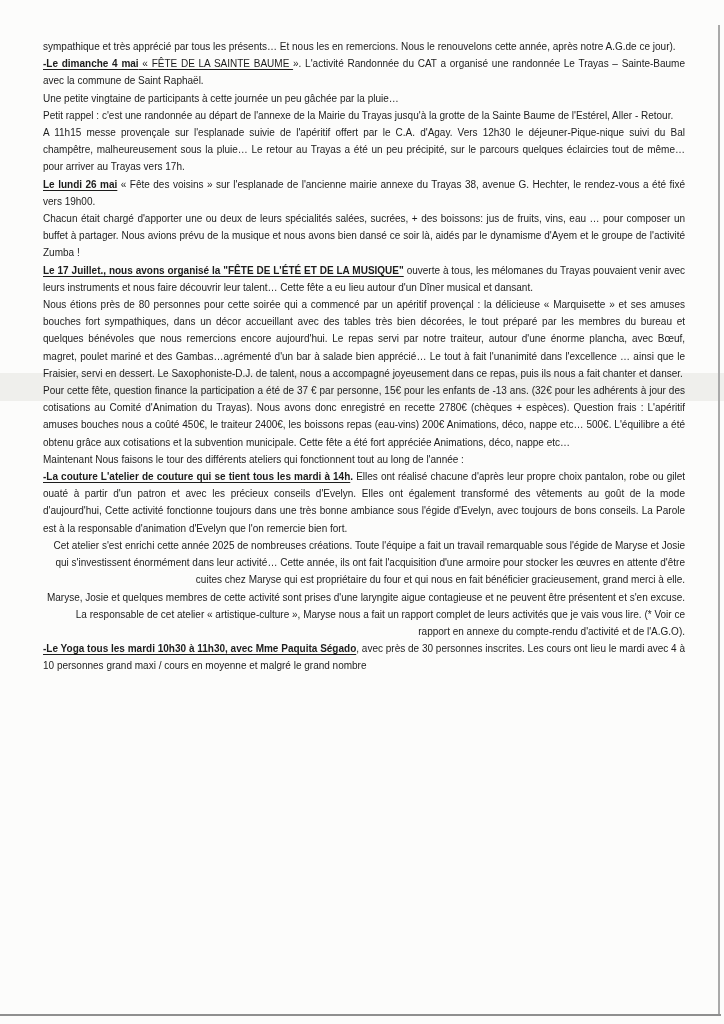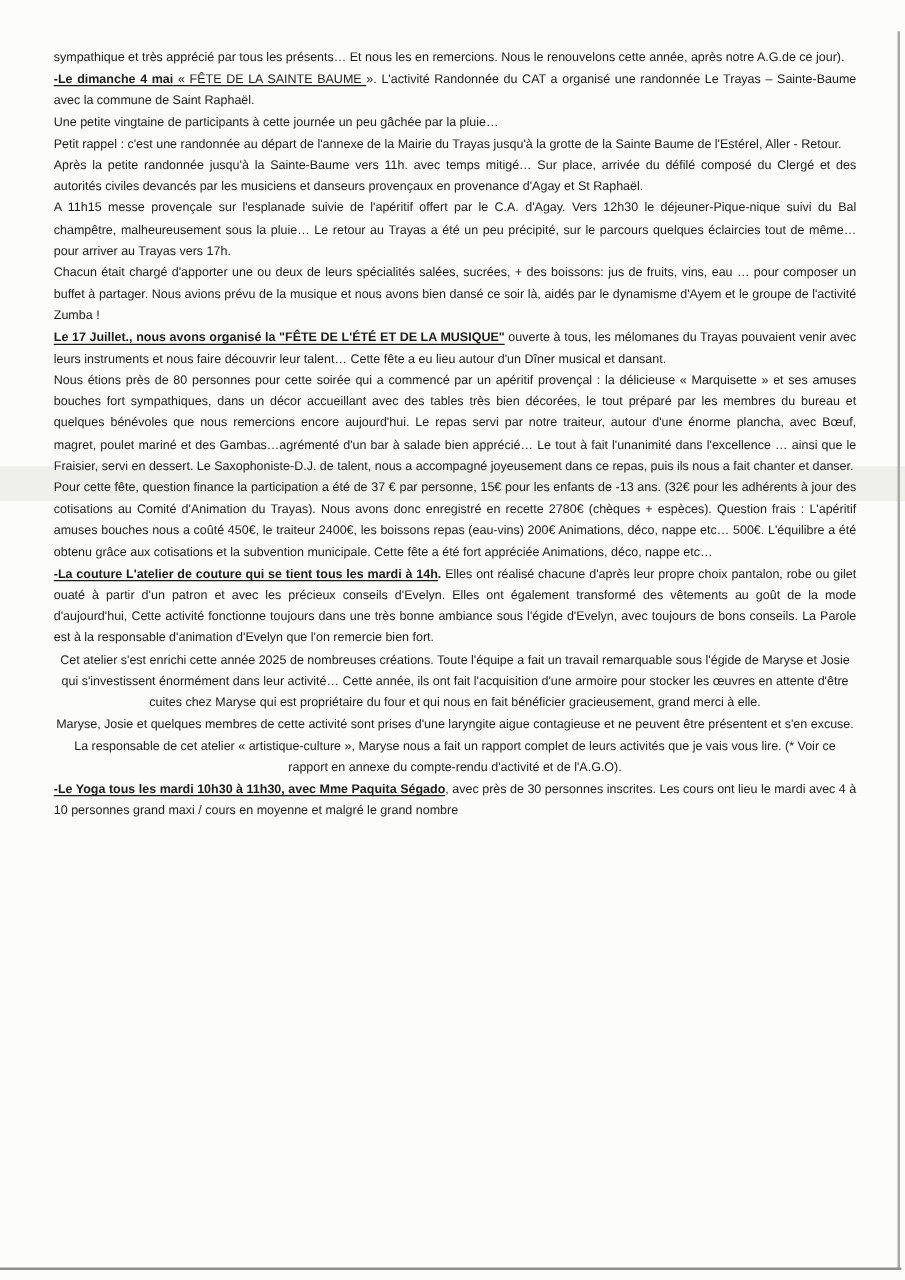--- a/index.html
+++ b/index.html
@@ -27,21 +27,21 @@
     font-size:10px;line-height:17.2px;
     color:#1c1c1c;
     text-align:justify;
   }
   .doc-text p{margin:0;}
   .gap-xs{margin-top:8px;}
   .gap-md{margin-top:15px;}
   .gap-lg{margin-top:24px;}
   .b{font-weight:bold;}
   .u{text-decoration:underline;text-decoration-thickness:1.3px;text-underline-offset:2px;}
-  .left{text-align:center;}
+  .left{text-align:right;}
 </style>
 </head>
 <body>
 
 <div class="scan-band"></div>
 <div class="edge-right"></div>
 <div class="edge-bottom"></div>
 
 <div class="doc-text">
 
@@ -54,45 +54,48 @@
   </p>
 
   <p>
     <span>Une petite vingtaine de participants à cette journée un peu gâchée par la pluie…</span>
   </p>
 
   <p>
     <span>Petit rappel : c'est une randonnée au départ de l'annexe de la Mairie du Trayas jusqu'à la grotte de la Sainte Baume de l'Estérel, Aller - Retour.</span>
   </p>
 
-  <p>
-    <span>Après la petite randonnée jusqu'à la Sainte-Baume vers 11h. avec temps mitigé… Sur place, arrivée du défilé composé du Clergé et des autorités civiles devancés par les musiciens et danseurs provençaux en provenance d'Agay et St Raphaël.</span>
-  </p>
 
   <p>
     <span>A 11h15 messe provençale sur l'esplanade suivie de l'apéritif offert par le C.A. d'Agay. Vers 12h30 le déjeuner-Pique-nique suivi du Bal champêtre, malheureusement sous la pluie… Le retour au Trayas a été un peu précipité, sur le parcours quelques éclaircies tout de même…pour arriver au Trayas vers 17h.</span>
   </p>
 
+  <p class="gap-xs">
+    <span class="b u">Le lundi 26 mai</span><span> « Fête des voisins » sur l'esplanade de l'ancienne mairie annexe du Trayas 38, avenue G. Hechter, le rendez-vous a été fixé vers 19h00.</span>
+  </p>
 
   <p>
     <span>Chacun était chargé d'apporter une ou deux de leurs spécialités salées, sucrées, + des boissons: jus de fruits, vins, eau … pour composer un buffet à partager. Nous avions prévu de la musique et nous avons bien dansé ce soir là, aidés par le dynamisme d'Ayem et le groupe de l'activité Zumba !</span>
   </p>
 
   <p class="gap-lg">
     <span class="b u">Le 17 Juillet.,  nous avons organisé la "FÊTE DE L'ÉTÉ ET DE LA MUSIQUE"</span><span> ouverte à tous, les mélomanes du Trayas pouvaient venir avec leurs instruments et nous faire découvrir leur talent… Cette fête a eu lieu autour d'un Dîner musical et dansant.</span>
   </p>
 
   <p>
     <span>Nous étions près de 80 personnes pour cette soirée qui a commencé par un apéritif provençal : la délicieuse « Marquisette » et ses amuses bouches fort sympathiques, dans un décor accueillant avec des tables très bien décorées, le tout préparé par les membres du bureau et quelques bénévoles que nous remercions encore aujourd'hui. Le repas servi par notre traiteur, autour d'une énorme plancha, avec Bœuf, magret, poulet mariné et des Gambas…agrémenté d'un bar à salade bien apprécié… Le tout à fait l'unanimité dans l'excellence … ainsi que le Fraisier, servi en dessert. Le Saxophoniste-D.J. de talent, nous a accompagné joyeusement dans ce repas, puis ils nous a fait chanter et danser.</span>
   </p>
 
   <p>
     <span>Pour cette fête, question finance la participation a été de 37 € par personne, 15€ pour les enfants de -13 ans. (32€ pour les adhérents à jour des cotisations au Comité d'Animation du Trayas). Nous avons donc enregistré en recette 2780€ (chèques + espèces). Question frais : L'apéritif amuses bouches nous a coûté 450€, le traiteur 2400€, les boissons repas (eau-vins) 200€ Animations, déco, nappe etc… 500€. L'équilibre a été obtenu grâce aux cotisations et la subvention municipale. Cette fête a été fort appréciée Animations, déco, nappe etc…</span>
   </p>
 
+  <p class="gap-md">
+    <span>Maintenant Nous faisons le tour des différents ateliers qui fonctionnent tout au long de l'année :</span>
+  </p>
 
   <p class="gap-xs">
     <span class="b u">-La couture L'atelier de couture qui se tient tous les mardi à 14h</span><span class="b">.</span><span> Elles ont réalisé chacune d'après leur propre choix pantalon, robe ou gilet ouaté à partir d'un patron et avec les précieux conseils d'Evelyn. Elles ont également transformé des vêtements au goût de la mode d'aujourd'hui, Cette activité fonctionne toujours dans une très bonne ambiance sous l'égide d'Evelyn, avec toujours de bons conseils. La Parole est à la responsable d'animation d'Evelyn que l'on remercie bien fort.</span>
   </p>
 
 
   <p class="left">
     <span>Cet atelier s'est enrichi cette année 2025 de nombreuses créations. Toute l'équipe a fait un travail remarquable sous l'égide de Maryse et Josie qui s'investissent énormément dans leur activité… Cette année, ils ont fait l'acquisition d'une armoire pour stocker les œuvres en attente d'être cuites chez Maryse qui est propriétaire du four et qui nous en fait bénéficier gracieusement, grand merci à elle.</span>
   </p>
 

